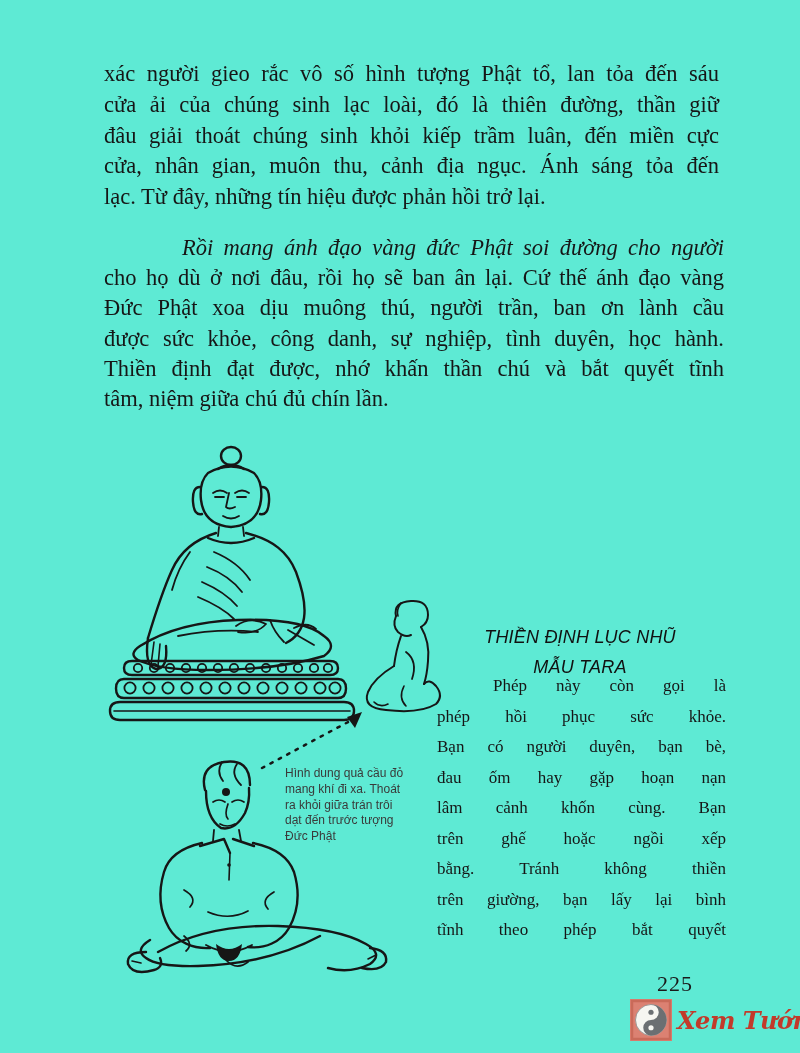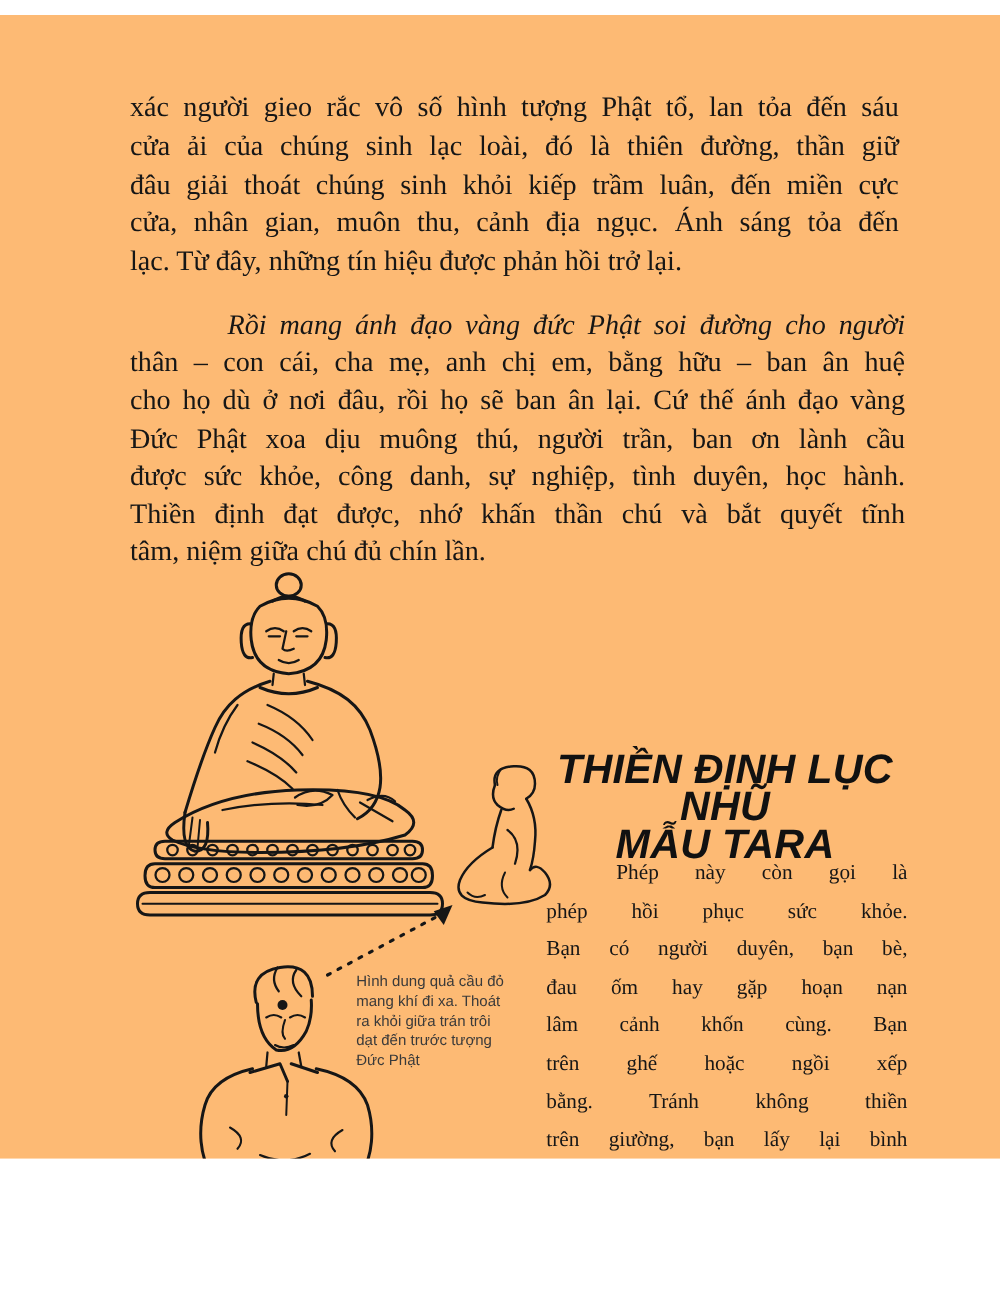--- a/index.html
+++ b/index.html
@@ -1,41 +1,41 @@
 <!DOCTYPE html>
 <html><head>
 <meta charset="utf-8">
 <style>
   * { margin:0; padding:0; box-sizing:border-box; }
   html,body { background:#ffffff; }
   .page {
-    position:relative; width:800px; height:915px; background:#fdba74;
-    font-family:"Liberation Serif", serif; color:#161616; overflow:hidden;margin-top:12px;
+    position:relative; width:800px; height:1053px; background:#5eead4;
+    font-family:"Liberation Serif", serif; color:#161616; overflow:hidden;
   }
   .para { position:absolute; }
   .tline {
     text-align:justify;
     text-align-last:justify;
     -moz-text-align-last:justify;
     white-space:normal;
   }
   .tline.left { text-align-last:left; -moz-text-align-last:left; }
   .indent-lg { padding-left:78px;font-style:italic; }
   .indent-sm { padding-left:56px; }
 
   #p1 { left:104px; top:59px;  width:615px; font-size:22.5px; line-height:30.8px; }
   #p2 { left:104px; top:233px; width:620px; font-size:22.5px; line-height:30.2px; }
 
   #p3 { left:437px; top:452px; width:289px; font-size:22.5px; line-height:31.4px; }
   #p4 { left:437px; top:671px; width:289px; font-size:17px; line-height:30.5px; }
 
   #heading {
-    position:absolute; left:430px; top:588px; width:300px;
-    font-family:"Liberation Sans", sans-serif; font-weight:bold; font-style:italic;
-    font-size:33px; line-height:30px; text-align:center; color:#111;
+    position:absolute; left:430px; top:622px; width:300px;
+    font-family:"Liberation Sans", sans-serif; font-weight:normal; font-style:italic;
+    font-size:18px; line-height:30px; text-align:center; color:#111;
     letter-spacing:0.2px;
   }
 
   #illustration { position:absolute; left:88px; top:440px; }
 
   #caption {
     position:absolute; left:285px; top:766px; width:160px;
     font-family:"Liberation Sans", sans-serif; font-size:12px; line-height:15.8px;
     color:#3a3a3a; text-align:left;
   }
@@ -62,21 +62,20 @@
   <section class="para" id="p1">
     <div class="tline">xác người gieo rắc vô số hình tượng Phật tổ, lan tỏa đến sáu</div>
     <div class="tline">cửa ải của chúng sinh lạc loài, đó là thiên đường, thần giữ</div>
     <div class="tline">đâu giải thoát chúng sinh khỏi kiếp trầm luân, đến miền cực</div>
     <div class="tline">cửa, nhân gian, muôn thu, cảnh địa ngục. Ánh sáng tỏa đến</div>
     <div class="tline left">lạc. Từ đây, những tín hiệu được phản hồi trở lại.</div>
   </section>
 
   <section class="para" id="p2">
     <div class="tline indent-lg">Rồi mang ánh đạo vàng đức Phật soi đường cho người</div>
-    <div class="tline">thân – con cái, cha mẹ, anh chị em, bằng hữu – ban ân huệ</div>
     <div class="tline">cho họ dù ở nơi đâu, rồi họ sẽ ban ân lại. Cứ thế ánh đạo vàng</div>
     <div class="tline">Đức Phật xoa dịu muông thú, người trần, ban ơn lành cầu</div>
     <div class="tline">được sức khỏe, công danh, sự nghiệp, tình duyên, học hành.</div>
     <div class="tline">Thiền định đạt được, nhớ khấn thần chú và bắt quyết tĩnh</div>
     <div class="tline left">tâm, niệm giữa chú đủ chín lần.</div>
   </section>
 
   <svg id="illustration" width="362" height="552" viewBox="0 0 362 552">
     <g stroke="#161616" fill="none" stroke-width="2.4" stroke-linecap="round" stroke-linejoin="round">
 

